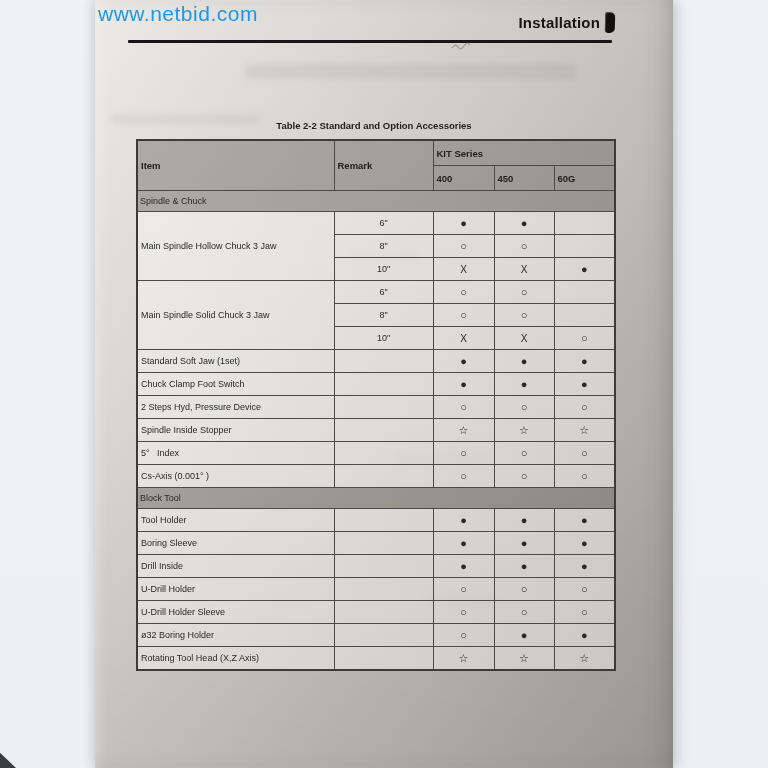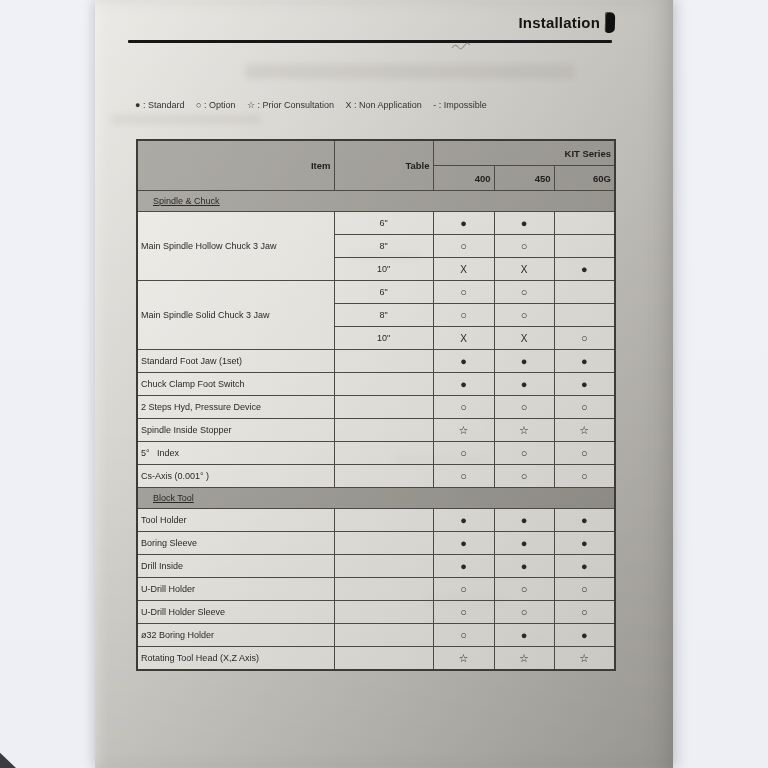--- a/index.html
+++ b/index.html
@@ -38,23 +38,23 @@
   .legend span{margin-right:9px;}
   .caption{position:absolute;left:41px;top:120px;width:476px;text-align:center;font-size:9.5px;font-weight:bold;color:#222120;}
   
   table.acc{
     position:absolute;left:41px;top:139px;width:478px;
     border-collapse:collapse;table-layout:fixed;
     font-size:9px;color:#2a2927;
     border:2px solid #3c3b36;
   }
   .acc th,.acc td{border:1px solid #4b4a44;padding:0 3px;overflow:hidden;white-space:nowrap;}
-  .acc thead th{height:24px;background:rgba(97,95,88,0.42);font-size:9.5px;font-weight:bold;color:#22211f;text-align:right;}
+  .acc thead th{height:24px;background:rgba(97,95,88,0.42);font-size:9.5px;font-weight:bold;color:#22211f;text-align:left;}
   .acc td{background:rgba(250,250,247,0.45);}
-  .acc .section-row td{height:20px;background:rgba(97,95,88,0.42);text-align:left;padding-left:15px;font-size:9px;text-decoration:underline;}
+  .acc .section-row td{height:20px;background:rgba(97,95,88,0.42);text-align:left;padding-left:2px;font-size:9px;}
   .acc tbody td{height:22px;}
   .acc .item-cell{text-align:left;}
   .acc .remark-cell{text-align:center;}
   .acc .val{text-align:center;}
   .acc .sym-dot{font-size:11px;}
   .acc .sym-ring{font-size:11px;}
   .acc .sym-star{font-size:11px;}
   .acc .sym-x{font-size:10px;}
   
   .ghost{position:absolute;background:rgba(122,119,111,0.16);filter:blur(3px);border-radius:4px;pointer-events:none;}
@@ -63,58 +63,53 @@
   .g3{left:255px;top:252px;width:70px;height:9px;opacity:0.5;}
   .g4{left:300px;top:455px;width:95px;height:9px;opacity:0.5;}
   .g5{left:330px;top:596px;width:80px;height:9px;opacity:0.5;}
 </style>
 </head>
 <body>
 
 <div class="scene">
   <div class="page">
 
+    <div class="watermark" style="color: rgb(30, 151, 232);">www.netbid.com</div>
 
     <div class="page-header">
       <span class="title">Installation</span>
       <span class="tab-icon"></span>
     </div>
     <div class="header-rule"></div>
     <svg class="squiggle" width="20" height="9" viewBox="0 0 20 9">
       <path d="M1 6 Q4 1 7 5 T13 4 T19 3" fill="none" stroke="#85837d" stroke-width="1.2"></path>
     </svg>
 
     <div class="ghost g1"></div>
     <div class="ghost g2"></div>
     <div class="ghost g3"></div>
     <div class="ghost g4"></div>
     <div class="ghost g5"></div>
 
 
-    <div class="legend">
-      <span>● : Standard</span>
-      <span>○ : Option</span>
-      <span>☆ : Prior Consultation</span>
-      <span>X : Non Application</span>
-      <span>- : Impossible</span>
-    </div>
-
+
+    <div class="caption">Table 2-2 Standard and Option Accessories</div>
 
     <table class="acc">
       <colgroup>
         <col style="width:197px">
           <col style="width:99px">
         <col style="width:61px">
           <col style="width:60px">
           <col style="width:61px">
       </colgroup>
       <thead>
         <tr>
           <th rowspan="2">Item</th>
-          <th rowspan="2">Table</th>
+          <th rowspan="2">Remark</th>
           <th colspan="3">KIT Series</th>
         </tr>
         <tr>
           <th>400</th>
           <th>450</th>
           <th>60G</th>
         </tr>
       </thead>
       <tbody id="table-body">
           <tr class="section-row">
@@ -152,21 +147,21 @@
             <td class="val sym-ring">○</td>
             <td class="val sym-empty"></td>
           </tr>
           <tr>
             <td class="remark-cell">10"</td>
             <td class="val sym-x">X</td>
             <td class="val sym-x">X</td>
             <td class="val sym-ring">○</td>
           </tr>
           <tr>
-            <td class="item-cell">Standard Foot Jaw (1set)</td>
+            <td class="item-cell">Standard Soft Jaw (1set)</td>
             <td class="remark-cell"></td>
             <td class="val sym-dot">●</td>
             <td class="val sym-dot">●</td>
             <td class="val sym-dot">●</td>
           </tr>
           <tr>
             <td class="item-cell">Chuck Clamp Foot Switch</td>
             <td class="remark-cell"></td>
             <td class="val sym-dot">●</td>
             <td class="val sym-dot">●</td>

